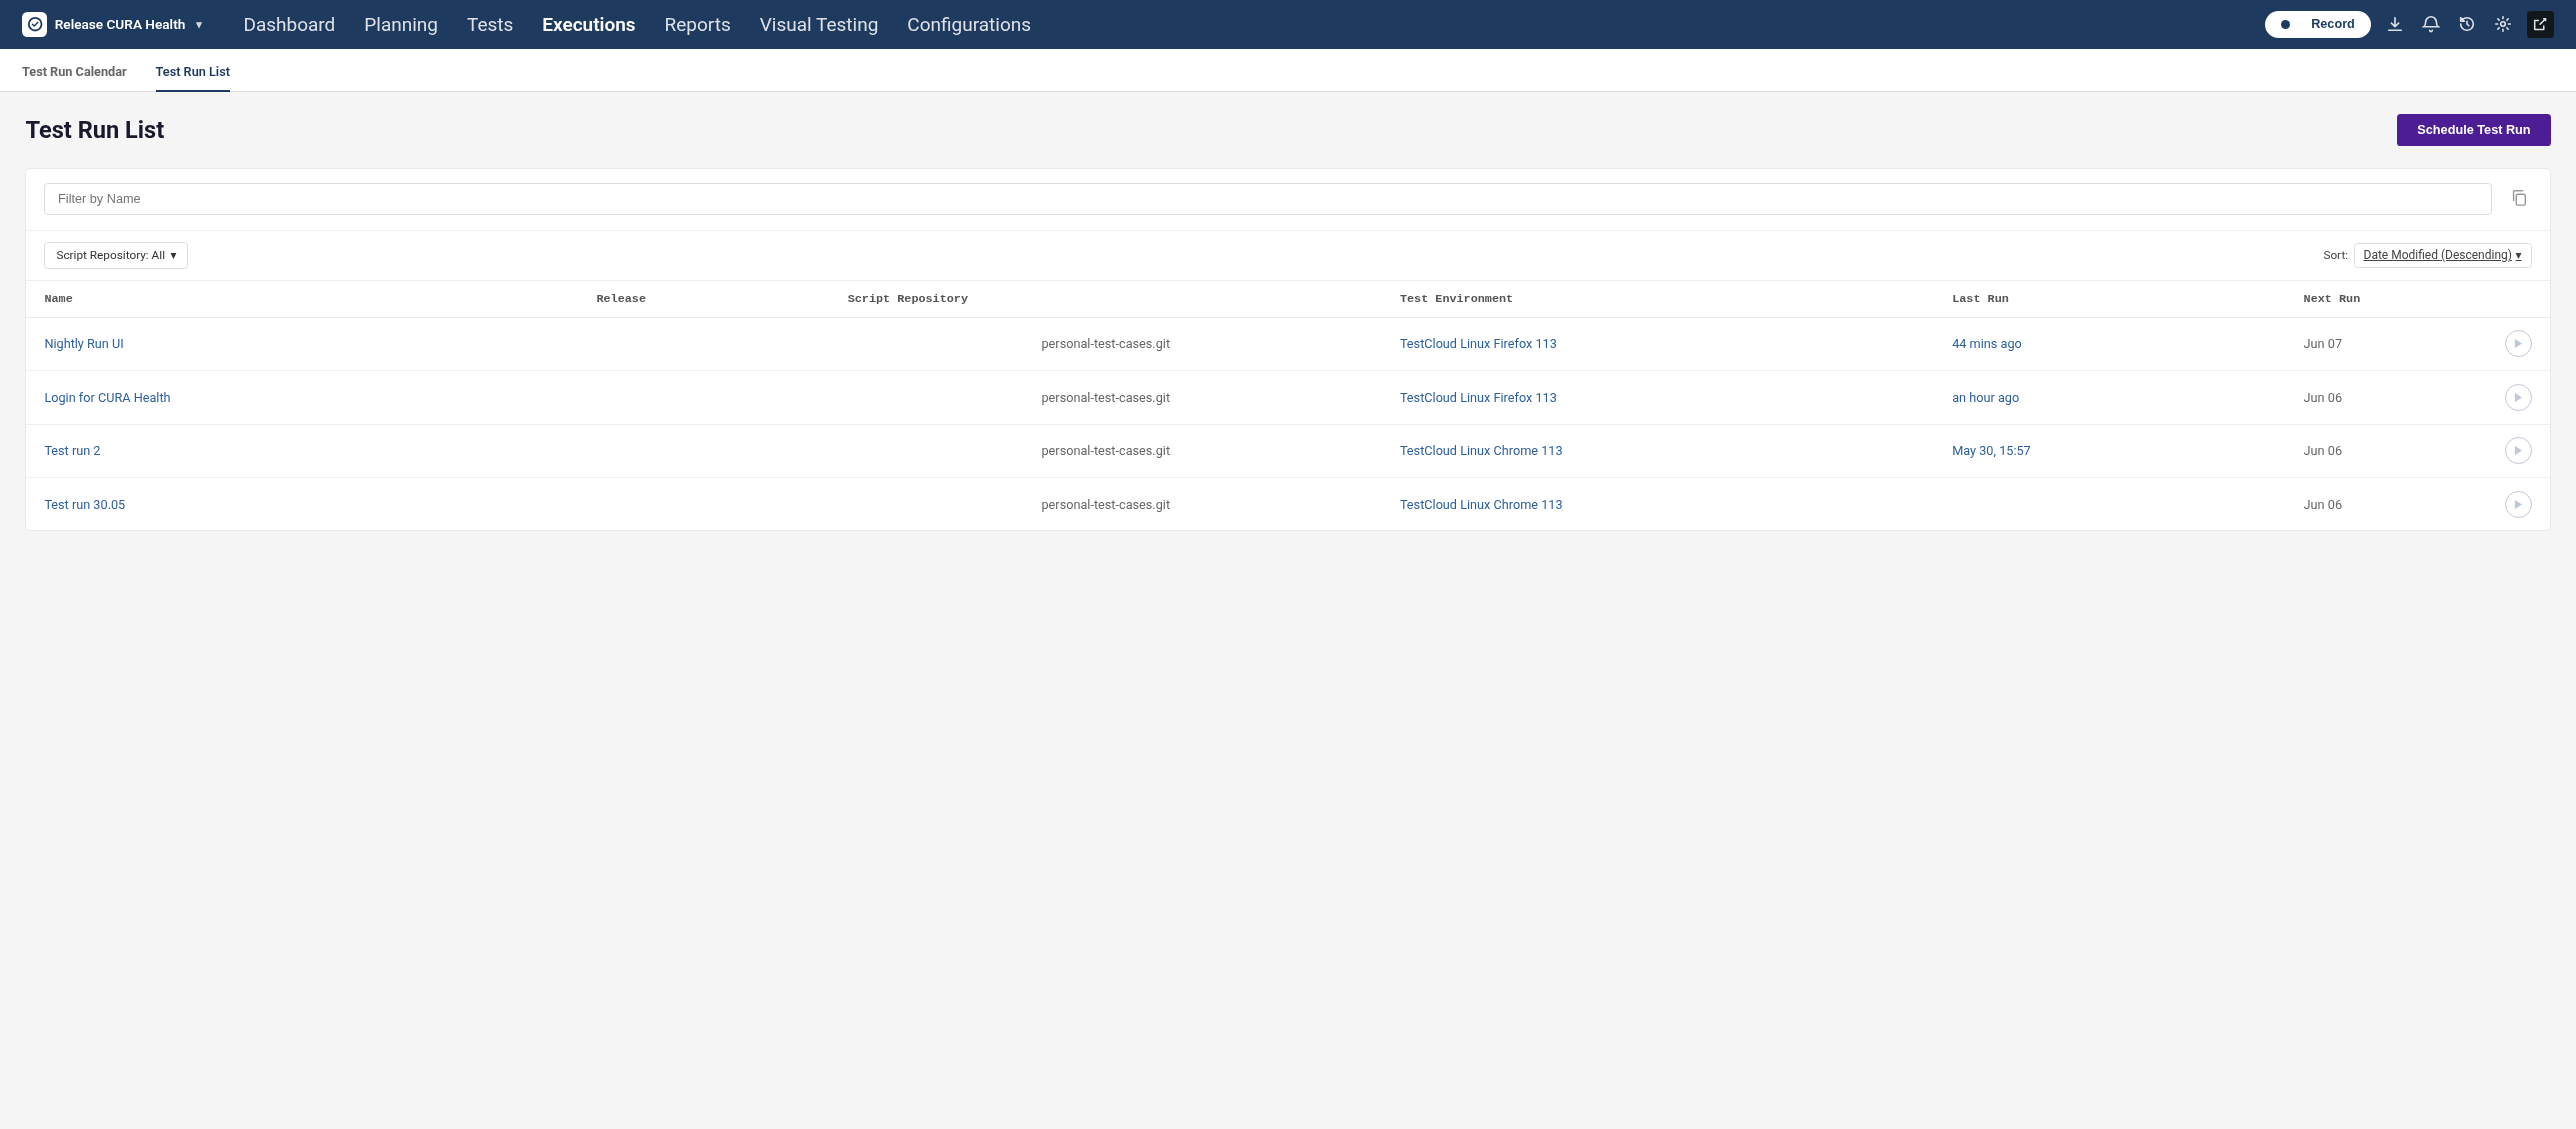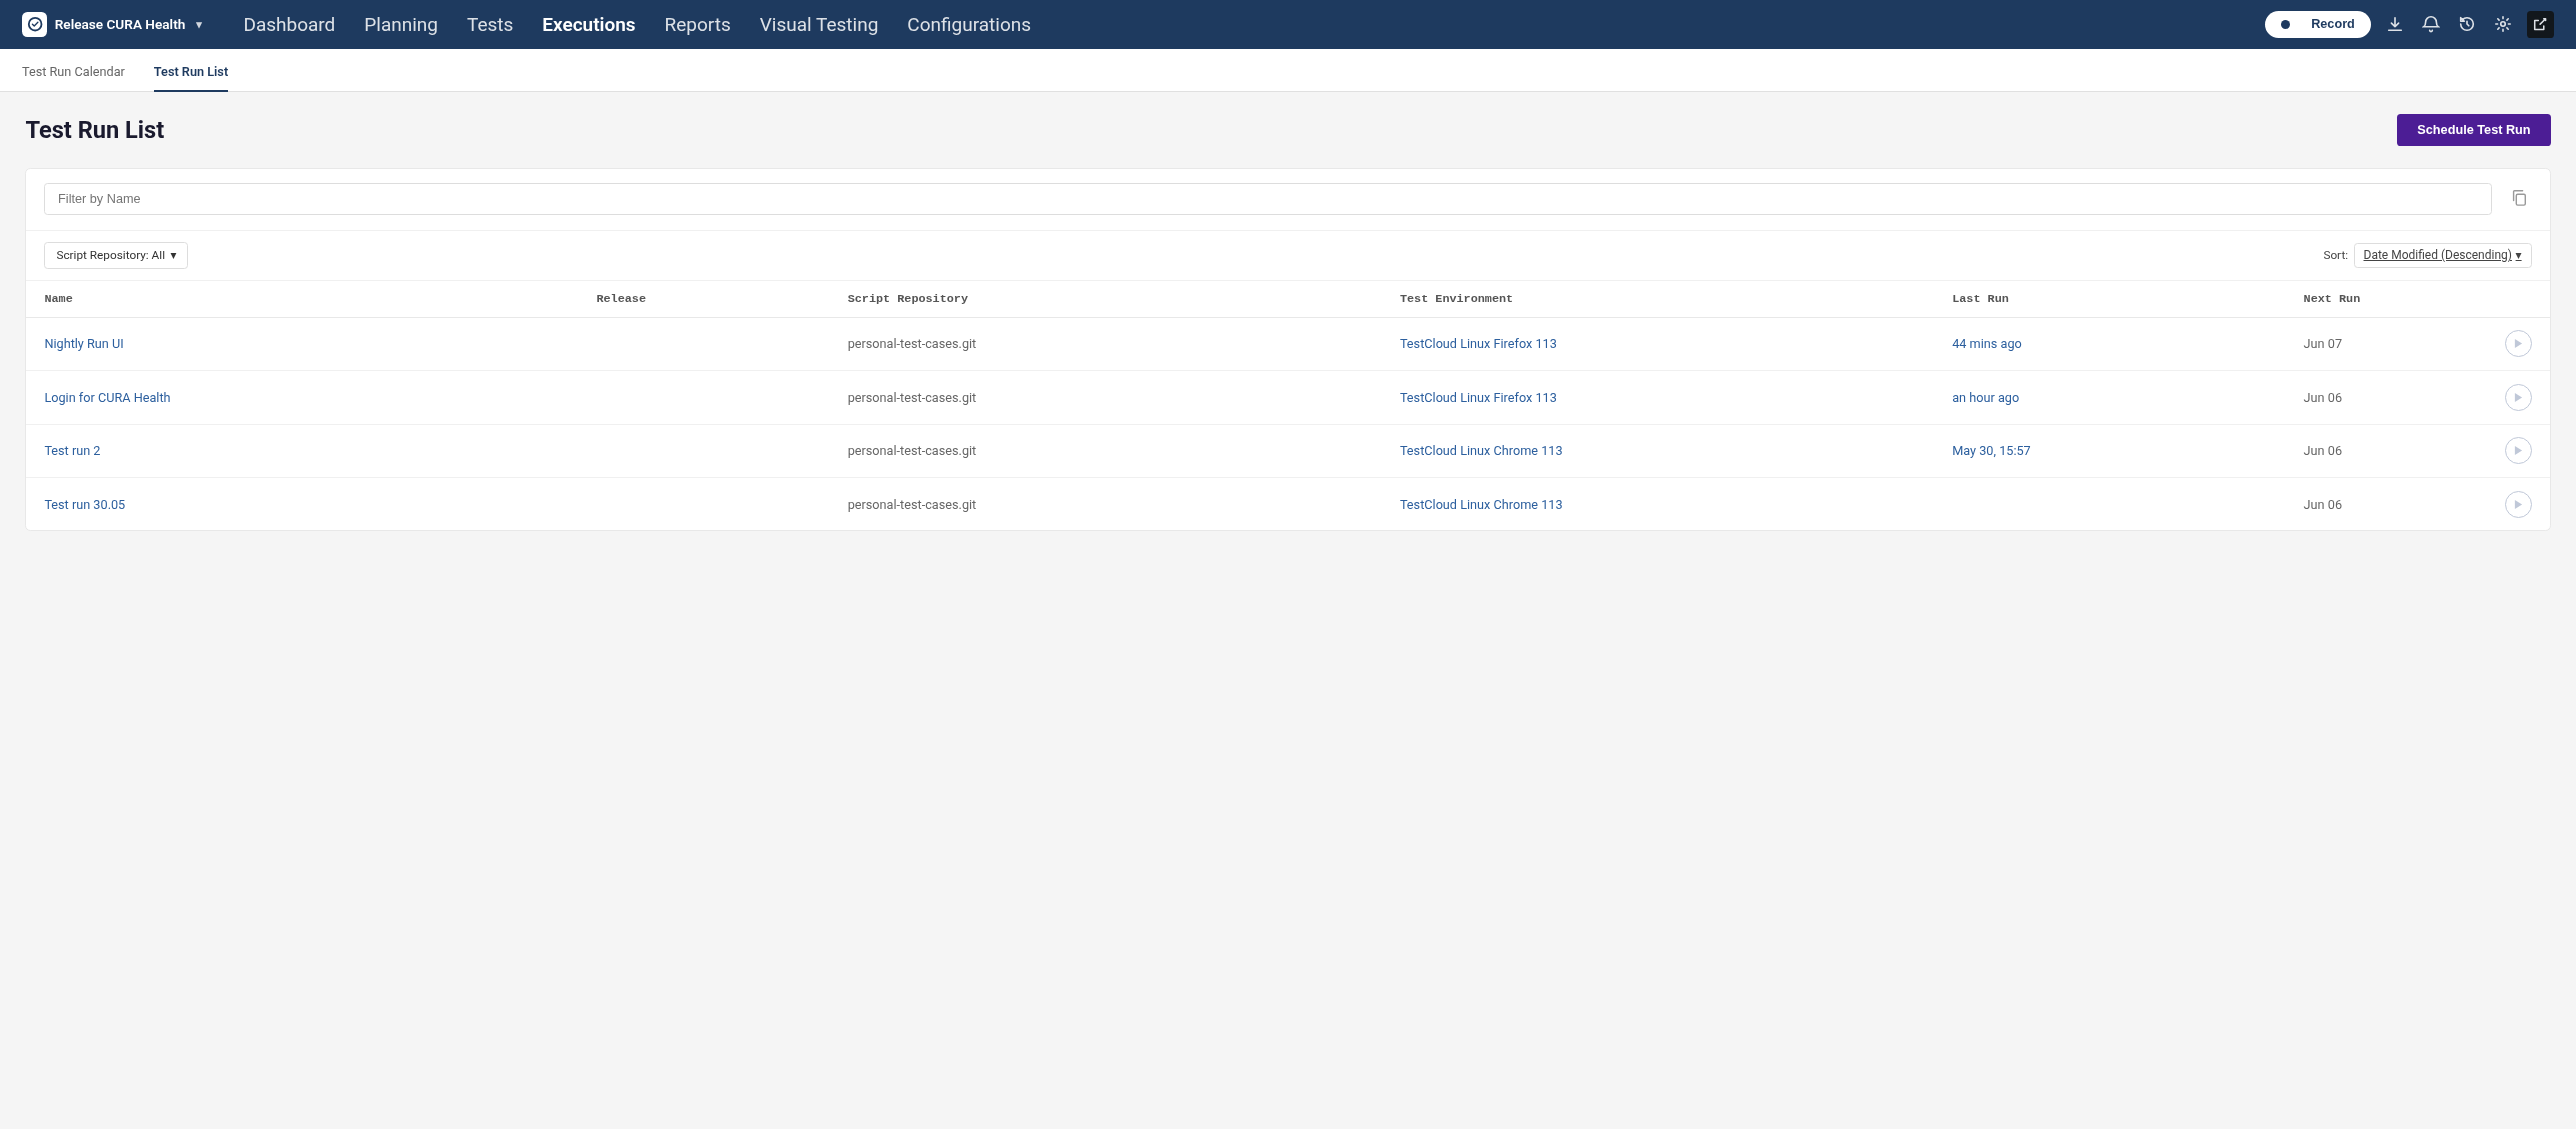--- a/index.html
+++ b/index.html
@@ -132,20 +132,21 @@
       gap: 29px;
     }
 
     .tab {
       padding: 14.5px 0 11px;
       font-size: 12.7px;
       color: #666;
       cursor: pointer;
       border-bottom: 1.8px solid transparent;
       margin-bottom: -0.9px;
+      font-weight: bold;
     }
 
     .tab.active {
       color: #1e3a5f;
       font-weight: 600;
       border-bottom: 2.7px solid #1e3a5f;
     }
 
     
     .page-content {
@@ -307,21 +308,21 @@
       display: flex;
       align-items: center;
       justify-content: center;
       cursor: pointer;
       color: #c0c8d8;
       font-size: 11px;
     }
 
     .col-name { width: 22%; }
     .col-release { width: 10%; }
-    .col-repo { width: 22%; }
+    .col-repo { width: 22%; text-align: center; }
     .col-env { width: 22%; }
     .col-last { width: 14%; }
     .col-next { width: 8%; }
     .col-action { width: 4%; text-align: center; }
   </style>
 </head>
 <body>
 
 <header class="header">
   <div class="header-logo">

